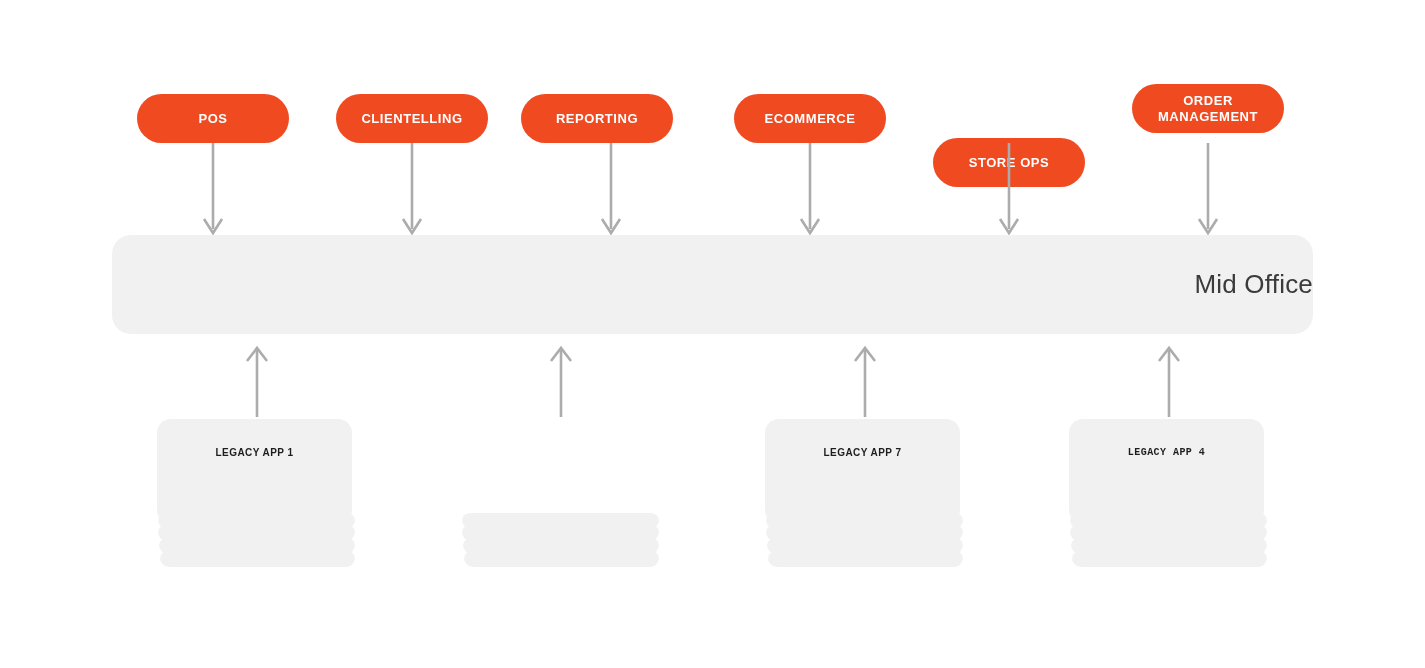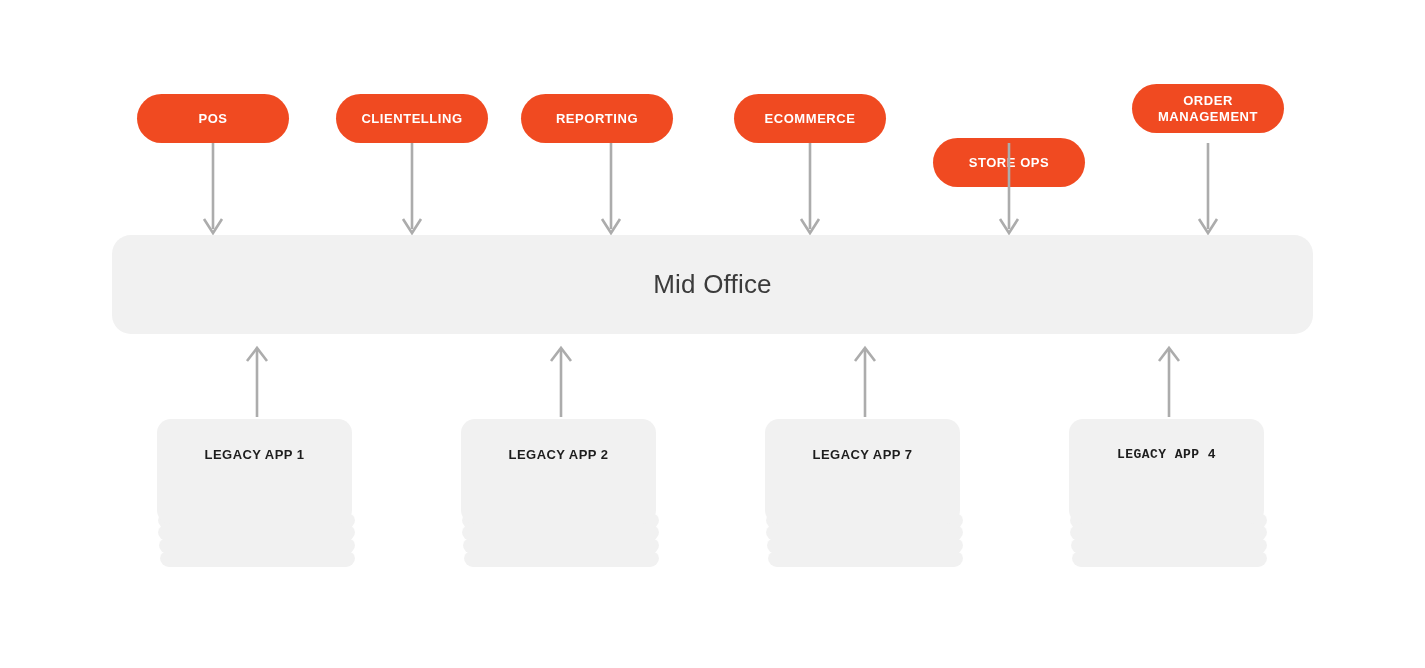--- a/index.html
+++ b/index.html
@@ -43,21 +43,21 @@
   }
   .pill .pill-label{display:block;white-space:pre-line;}
 
   
   #mid-office{
     position:absolute;
     left:112px;top:235px;
     width:1201px;height:99px;
     background:#F1F1F1;
     border-radius:19px;
-    display:flex;align-items:center;justify-content:center;
+    display:flex;align-items:center;justify-content:flex-end;
   }
   #mid-office .mo-label{
     font-size:26px;
     color:#3b3b3b;
     font-weight:400;
     letter-spacing:0.2px;
   }
 
   
   .stack{position:absolute;width:195px;height:148px;}
@@ -72,21 +72,21 @@
     background:#F1F1F1;
   }
   .layer.top{
     top:0;left:0;width:195px;height:105px;
     border-radius:14px;
     display:flex;align-items:flex-start;justify-content:center;
     z-index:9;
   }
   .layer.top .stack-label{
     margin-top:28px;
-    font-size:13px;
+    font-size:10px;
     font-weight:700;
     color:#1d1d1d;
     letter-spacing:0.45px;
   }
 
   
   .arrow{position:absolute;}
 </style>
 </head>
 <body>
@@ -180,23 +180,20 @@
     <div class="layer top dots-gray">
       <span class="stack-label">LEGACY APP 1</span>
     </div>
   </div>
 
   <div class="stack" style="left:461px;top:419px;">
     <div class="layer sheet dots-gray-faint" style="top:130px;left:3px;width:195px;height:18px;"></div>
     <div class="layer sheet dots-gray-faint" style="top:117px;left:2px;width:196px;height:18px;"></div>
     <div class="layer sheet dots-gray-faint" style="top:104px;left:1px;width:197px;height:18px;"></div>
     <div class="layer sheet dots-gray-faint" style="top:92px;left:1px;width:197px;height:18px;"></div>
-    <div class="layer top dots-gray">
-      <span class="stack-label">LEGACY APP 2</span>
-    </div>
   </div>
 
   <div class="stack" style="left:765px;top:419px;">
     <div class="layer sheet dots-gray-faint" style="top:130px;left:3px;width:195px;height:18px;"></div>
     <div class="layer sheet dots-gray-faint" style="top:117px;left:2px;width:196px;height:18px;"></div>
     <div class="layer sheet dots-gray-faint" style="top:104px;left:1px;width:197px;height:18px;"></div>
     <div class="layer sheet dots-gray-faint" style="top:92px;left:1px;width:197px;height:18px;"></div>
     <div class="layer top dots-gray">
       <span class="stack-label">LEGACY APP 7</span>
     </div>

